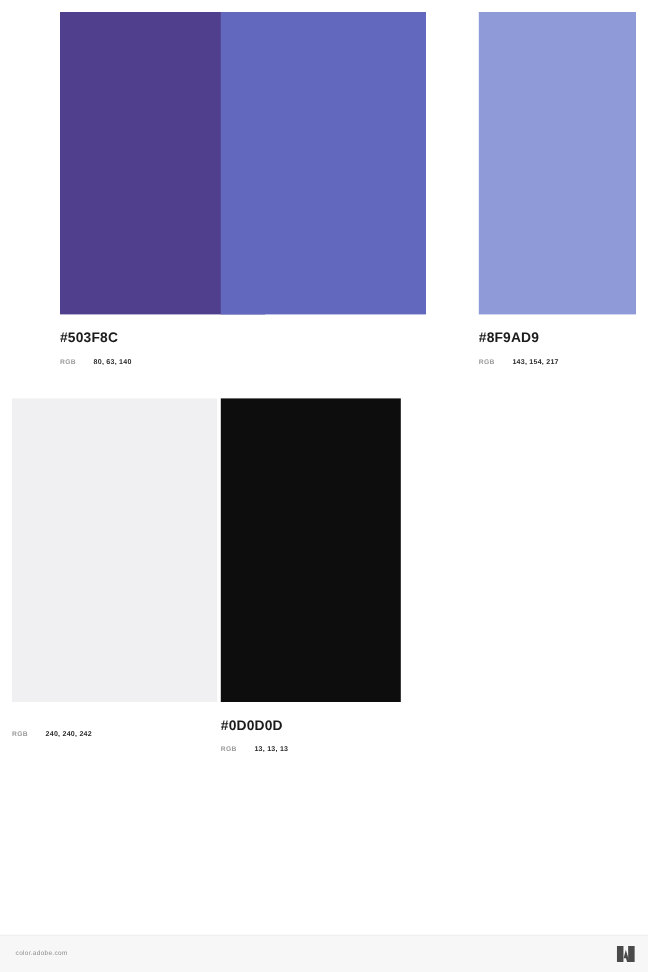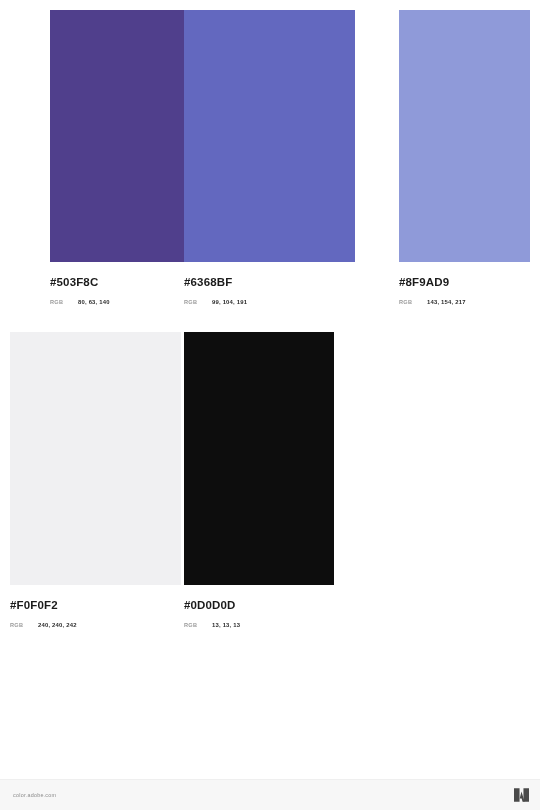--- a/index.html
+++ b/index.html
@@ -121,48 +121,40 @@
           <div class="hex">#503F8C</div>
           <div class="rgb-line">
             <span class="rgb-key">RGB</span>
             <span class="rgb-val">80, 63, 140</span>
           </div>
         </div>
       </div>
 
       <div class="card" style="left:184px; width:171px;">
         <div class="chip" id="chip-0-1" style="height:252px; background:#6368BF;"></div>
-        <div class="meta">
-          <div class="hex">#6368BF</div>
-          <div class="rgb-line">
-            <span class="rgb-key">RGB</span>
-            <span class="rgb-val">99, 104, 191</span>
-          </div>
-        </div>
       </div>
 
       <div class="card" style="left:358px; width:172px;padding-left:41px;">
         <div class="chip" id="chip-0-2" style="height:252px; background:#8F9AD9;"></div>
         <div class="meta">
           <div class="hex">#8F9AD9</div>
           <div class="rgb-line">
             <span class="rgb-key">RGB</span>
             <span class="rgb-val">143, 154, 217</span>
           </div>
         </div>
       </div>
 
     </div>
 
     <div class="row" id="row-1" style="position:absolute; left:0; top:332px; height:310px;">
 
       <div class="card" style="left:10px; width:171px;">
         <div class="chip" id="chip-1-0" style="height:253px; background:#F0F0F2;"></div>
         <div class="meta">
-          <div class="hex">#F0F0F2</div>
           <div class="rgb-line">
             <span class="rgb-key">RGB</span>
             <span class="rgb-val">240, 240, 242</span>
           </div>
         </div>
       </div>
 
       <div class="card" style="left:184px; width:150px;">
         <div class="chip" id="chip-1-1" style="height:253px; background:#0D0D0D;"></div>
         <div class="meta">

